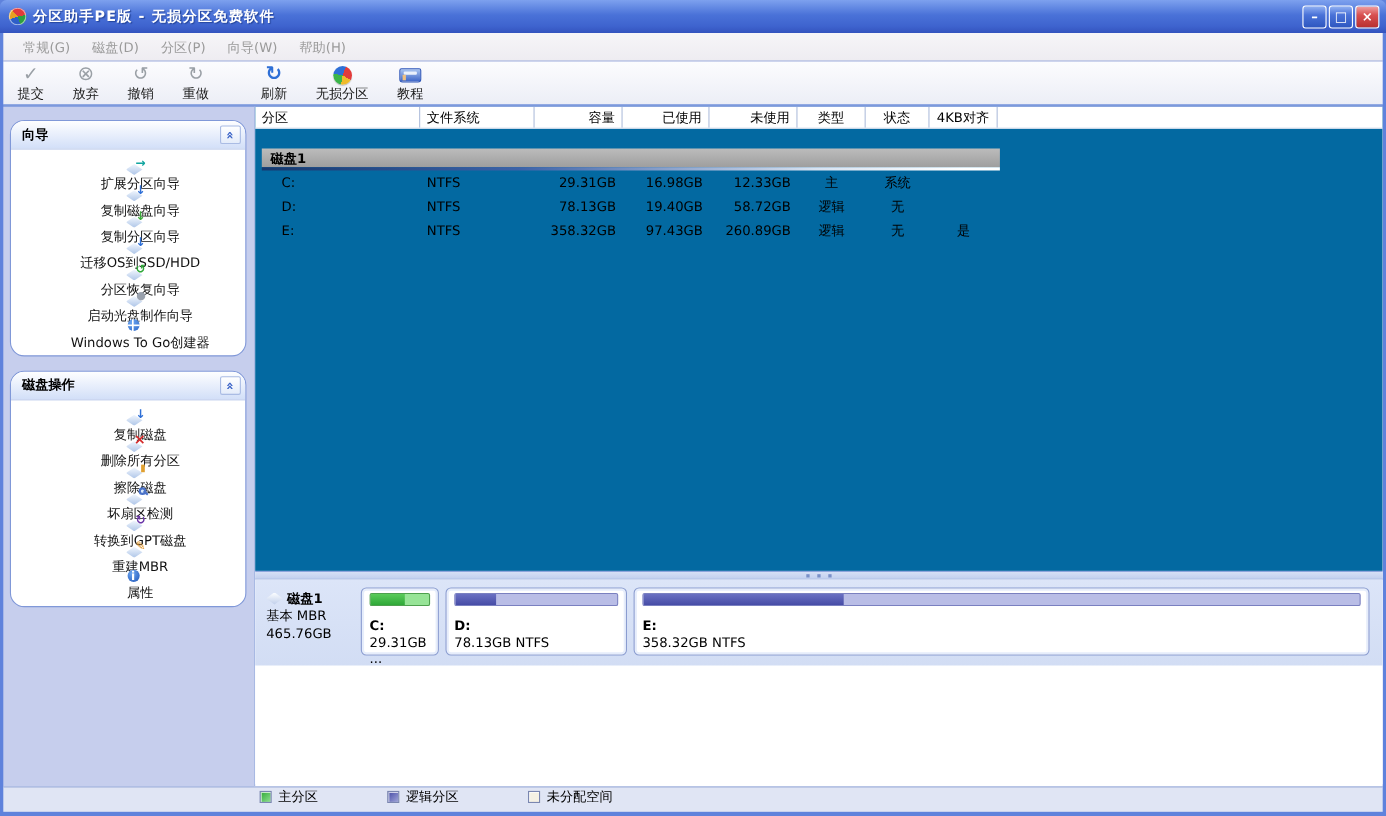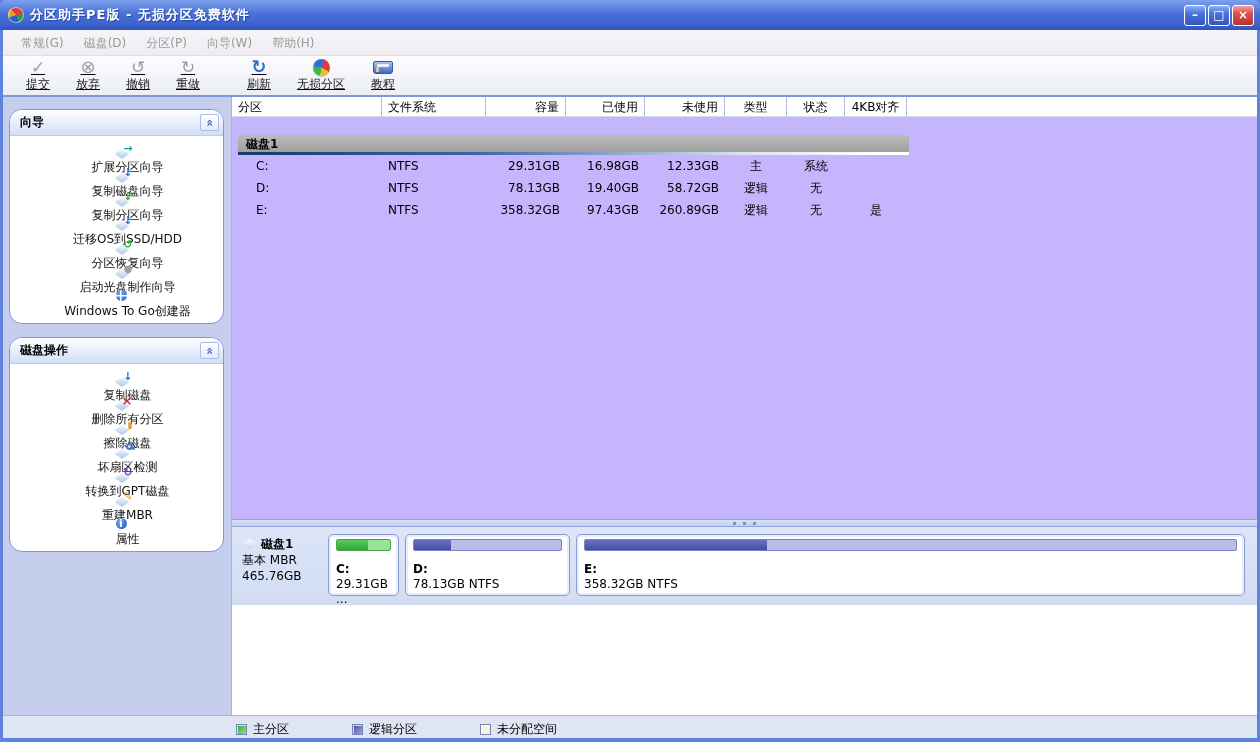--- a/index.html
+++ b/index.html
@@ -23,21 +23,21 @@
     font-size:12px; line-height:19px; text-align:center; cursor:pointer; }
   .wbtn.close { background:linear-gradient(#F0A0A0,#D85050 40%,#B83030); }
 
   
   .menubar { height:26px; background:linear-gradient(#F6F5F8,#EEECF1); display:flex;
     align-items:center; padding-left:8px; border-bottom:1px solid #E2E0E6; }
   .menu-item { color:#9A9A9A; padding:0 10px; height:20px; line-height:20px; }
 
   
   .toolbar { height:41px; background:linear-gradient(#FCFCFE,#ECEEF6);
-    display:flex; align-items:flex-start; padding-left:10px; border-bottom:2px solid #7C99DC;text-decoration:underline; }
+    display:flex; align-items:center; border-bottom:2px solid #7C99DC; }
   .tbtn { display:flex; flex-direction:column; align-items:center; justify-content:center;
     padding:1px 13px 2px; cursor:pointer; }
   .tbtn .tico { height:20px; line-height:20px; font-size:17px; color:#9AA0A6; }
   .tbtn .tlabel { font-size:12px; color:#1A1A1A; line-height:14px; }
   .tico.ic-check::before   { content:"✓"; }
   .tico.ic-discard::before { content:"⊗"; font-size:18px; }
   .tico.ic-undo::before    { content:"↺"; }
   .tico.ic-redo::before    { content:"↻"; }
   .tico.ic-refresh::before { content:"↻"; color:#2E6FD6; font-weight:bold; font-size:18px; }
   .tsep { width:1px; background:#C2C8D8; margin:4px 10px; }
@@ -86,21 +86,21 @@
   .g-mag { width:7px; height:7px; border:2px solid #4A72C8; border-radius:50%; background:#D8E8FA; }
   .g-mag::after { content:""; position:absolute; width:5px; height:2px; background:#4A72C8;
     right:-4px; bottom:-1px; transform:rotate(40deg); }
   .g-info { width:11px; height:11px; border-radius:50%; background:radial-gradient(circle at 35% 30%,#6CA6F0,#1F55B8);
     color:#fff; font-size:9px; font-weight:bold; text-align:center; line-height:11px; }
   .g-info::before { content:"i"; }
 
   
   .content { flex:1; display:flex; flex-direction:column; background:#fff; border-left:1px solid #9FB2E0; }
 
-  .table-area { height:422px; background:#c4b5fd; overflow:hidden; }
+  .table-area { height:422px; background:#0369a1; overflow:hidden; }
   .thead { display:flex; height:20px; border-bottom:1px solid #D4DCEC; background:#fff; }
   .th { border-right:1px solid #B0BEDC; padding:2px 6px 0; font-size:12px; white-space:nowrap; }
   .c1{width:150px} .c2{width:104px} .c3{width:80px} .c4{width:79px} .c5{width:80px}
   .c6{width:62px} .c7{width:58px} .c8{width:62px} .cf{flex:1; border-right:none;}
   .num { text-align:right; } .ctr { text-align:center; }
   .disk-group-bar { margin:18px 0 0 6px; width:671px; height:17px; padding:1px 0 0 8px;
     background:linear-gradient(#BCBCBC,#9E9E9E); font-weight:bold; }
   .disk-group-underline { margin-left:6px; width:671px; height:3px;
     background:linear-gradient(to right,#16386E,#3E62A8 35%,#D8E2F0 75%,#fff 95%); }
   .trow { display:flex; height:22px; align-items:center; margin-top:0; cursor:default; }
@@ -124,21 +124,21 @@
   .pblock.primary .bar { background:#97E497; border:1px solid #4EA04E; }
   .pblock.primary .fill { background:linear-gradient(#5ACB5A,#2FA838); }
   .pblock.logical .bar { background:#B9BDE6; border:1px solid #7A80C0; }
   .pblock.logical .fill { background:linear-gradient(#6A70C2,#464CA6); }
   .pblock .pname { font-weight:bold; margin-top:11px; line-height:15px; }
   .pblock .pinfo { line-height:15px; }
   .pb-c { width:71px; } .pb-d { width:165px; } .pb-e { flex:1; margin-right:0; }
 
   
   .statusbar { height:23px; background:#E0E5F4; border-top:1px solid #A8B6DC;
-    display:flex; align-items:flex-end; padding-left:233px; gap:0; }
+    display:flex; align-items:flex-start; padding-left:233px; gap:0; }
   .legend { display:flex; align-items:center; margin-right:63px; }
   .lsq { width:11px; height:11px; border:1px solid #7A86B0; margin-right:6px;
     box-shadow:1px 1px 0 rgba(255,255,255,.7) inset; }
 </style>
 </head>
 <body>
 
 <div class="window">
 
   <div class="titlebar">

